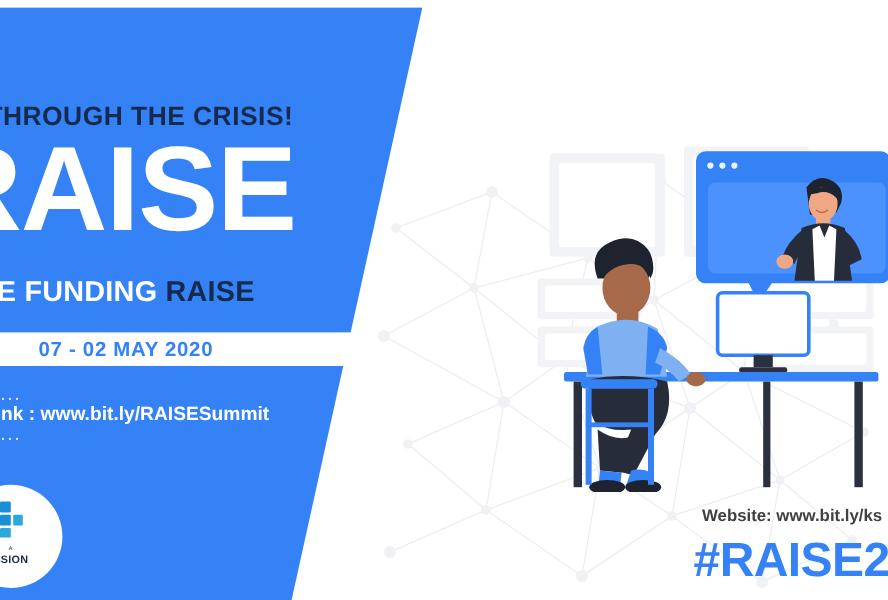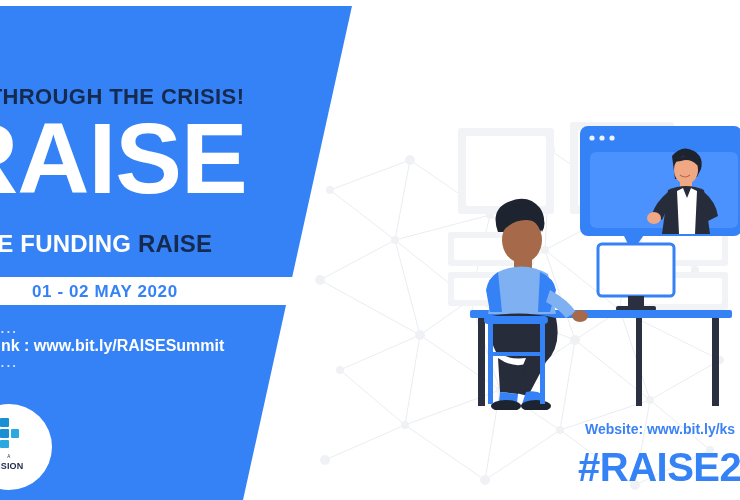--- a/index.html
+++ b/index.html
@@ -187,21 +187,21 @@
     right: 0; top: 18px;
     z-index: 5;
     height: 90px;
   }
 
   
   .website-line {
     position: absolute;
     left: 585px;
     top: 421px;
-    color: #3b82f6;
+    color: #404040;
     font-size: 14px;
     font-weight: bold;
     white-space: nowrap;
     z-index: 5;
   }
   .hashtag {
     position: absolute;
     left: 578px;
     top: 445px;
     color: #3482f6;
@@ -357,21 +357,21 @@
 
   <div class="left-content">
     <div class="tagline">VE THROUGH THE CRISIS!</div>
     <div class="wordmark">RAISE</div>
     <div class="subtitle">
       <span class="sub-a">LINE FUNDING</span>
       <span class="sub-b">RAISE</span>
     </div>
 
     <div class="date-band">
-      <span>01 - 02 MAY 2020</span>
+      <span>07 - 02 MAY 2020</span>
     </div>
 
     <div class="dots top">..........</div>
     <div class="reg-link">ation Link : www.bit.ly/RAISESummit</div>
     <div class="dots bottom">..........</div>
 
     <div class="ksum-badge">
       <svg class="ksum-mark" viewBox="0 0 34 34">
         <g fill="#1b8fd6">
           <rect x="2" y="2" width="9" height="9" rx="1"></rect>

